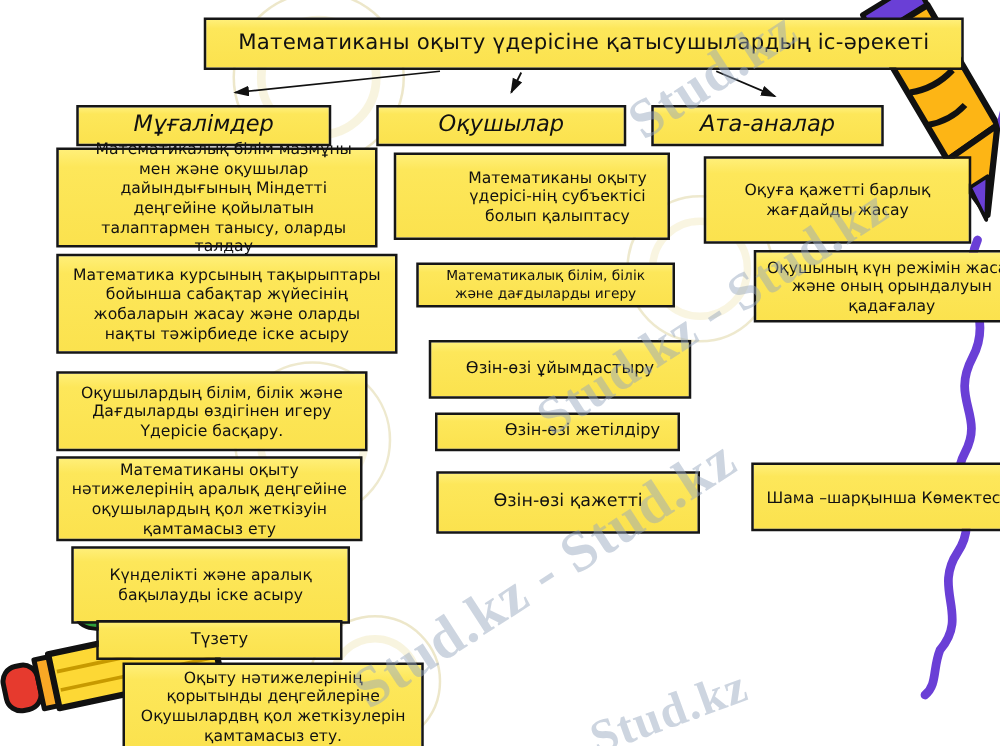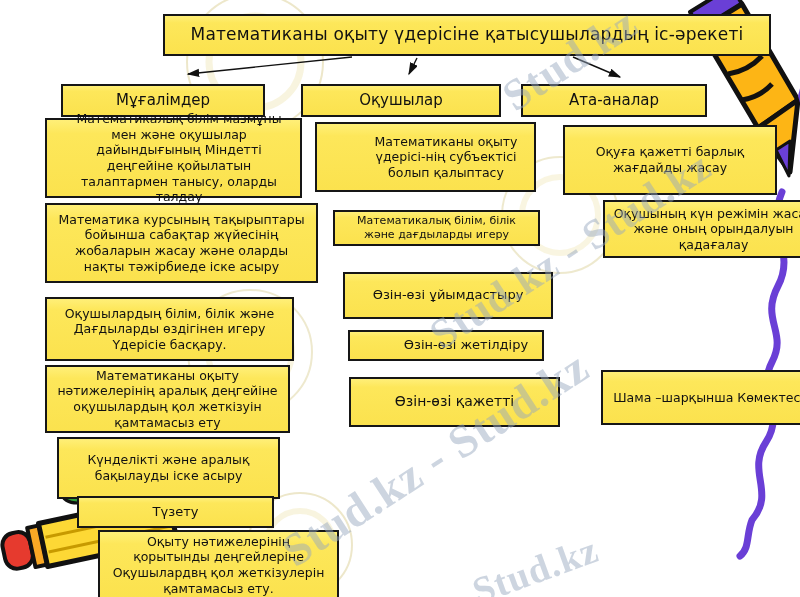--- a/index.html
+++ b/index.html
@@ -1,21 +1,21 @@
 <!DOCTYPE html>
 <html><head>
 <meta charset="utf-8">
 <style>
   html,body{margin:0;padding:0;background:#888;}
   #stage{position:relative;width:800px;height:597px;background:#ffffff;overflow:hidden;
          font-family:"DejaVu Sans","Liberation Sans",sans-serif;color:#111;}
   .box{position:absolute;background:linear-gradient(#ffef78 0%,#fde75a 18%,#fbe24e 100%);
        border:2px solid #161616;box-sizing:border-box;display:flex;align-items:center;
        justify-content:center;text-align:center;padding:2px 7px;line-height:1.25;z-index:2;margin-left:43px;}
-  .hd{font-size:15px;}
+  .hd{font-size:18px;font-style:italic;}
   .title{font-size:17px;letter-spacing:.2px;}
   .decor{position:absolute;left:0;top:0;z-index:0;}
   .wm{position:absolute;z-index:4;font-family:"Liberation Serif","DejaVu Serif",serif;
       font-weight:bold;color:rgba(150,168,190,0.48);white-space:nowrap;pointer-events:none;
       letter-spacing:1px;}
 </style>
 </head>
 <body>
 
 <div id="stage">

